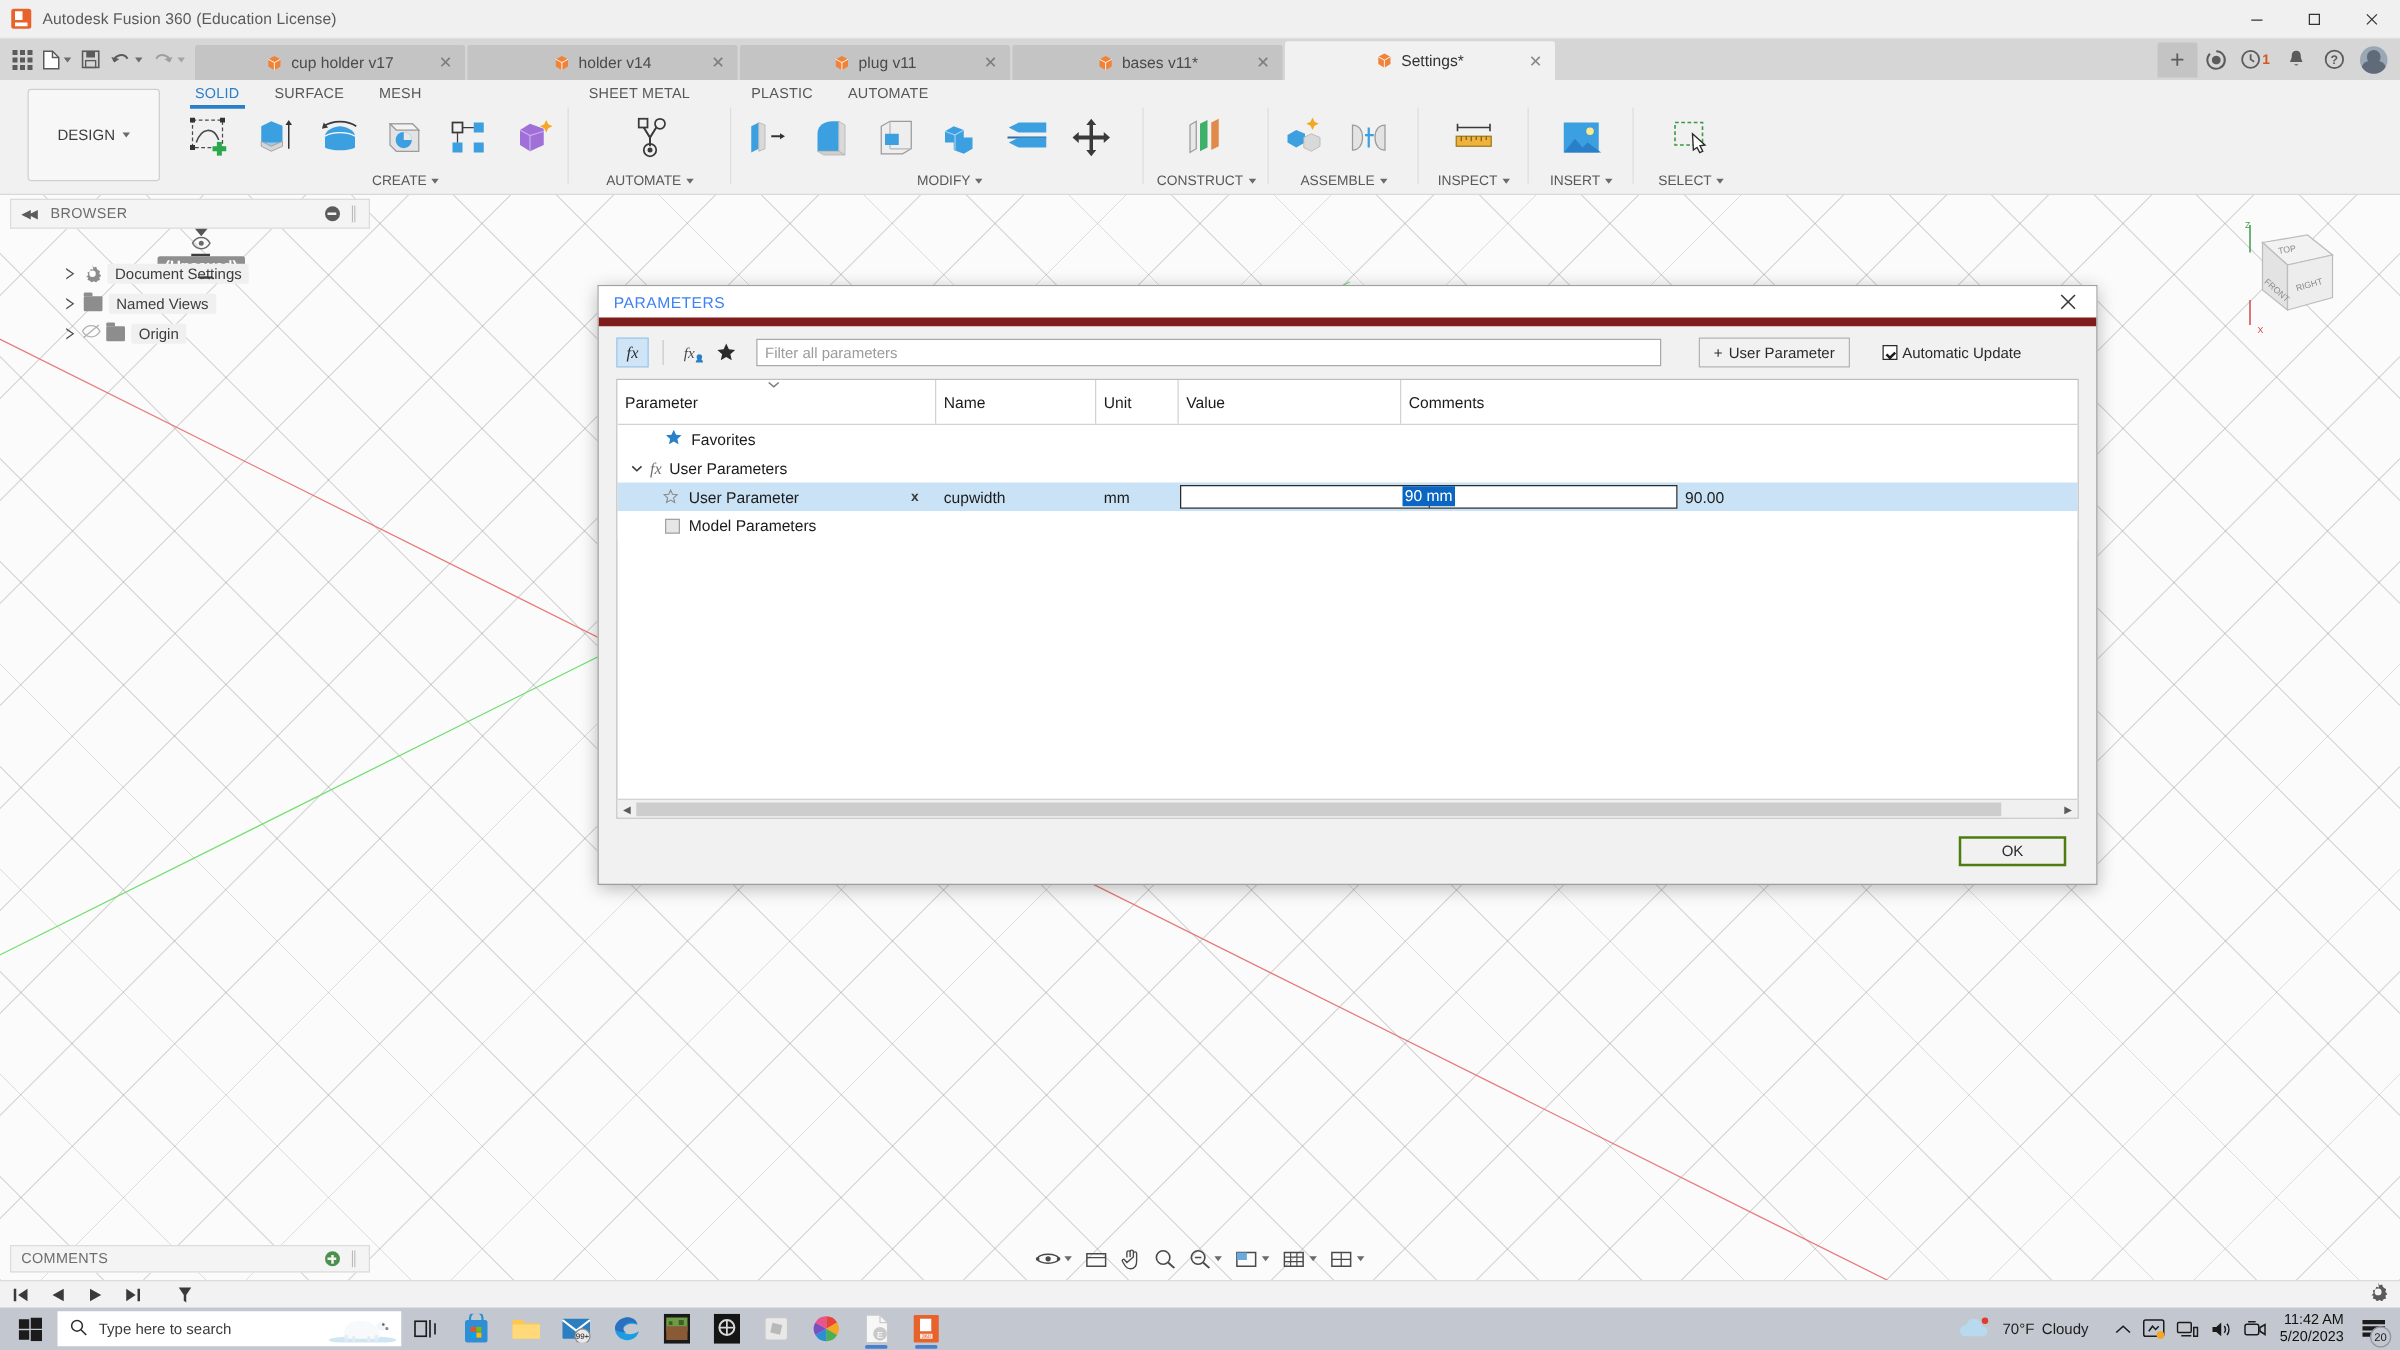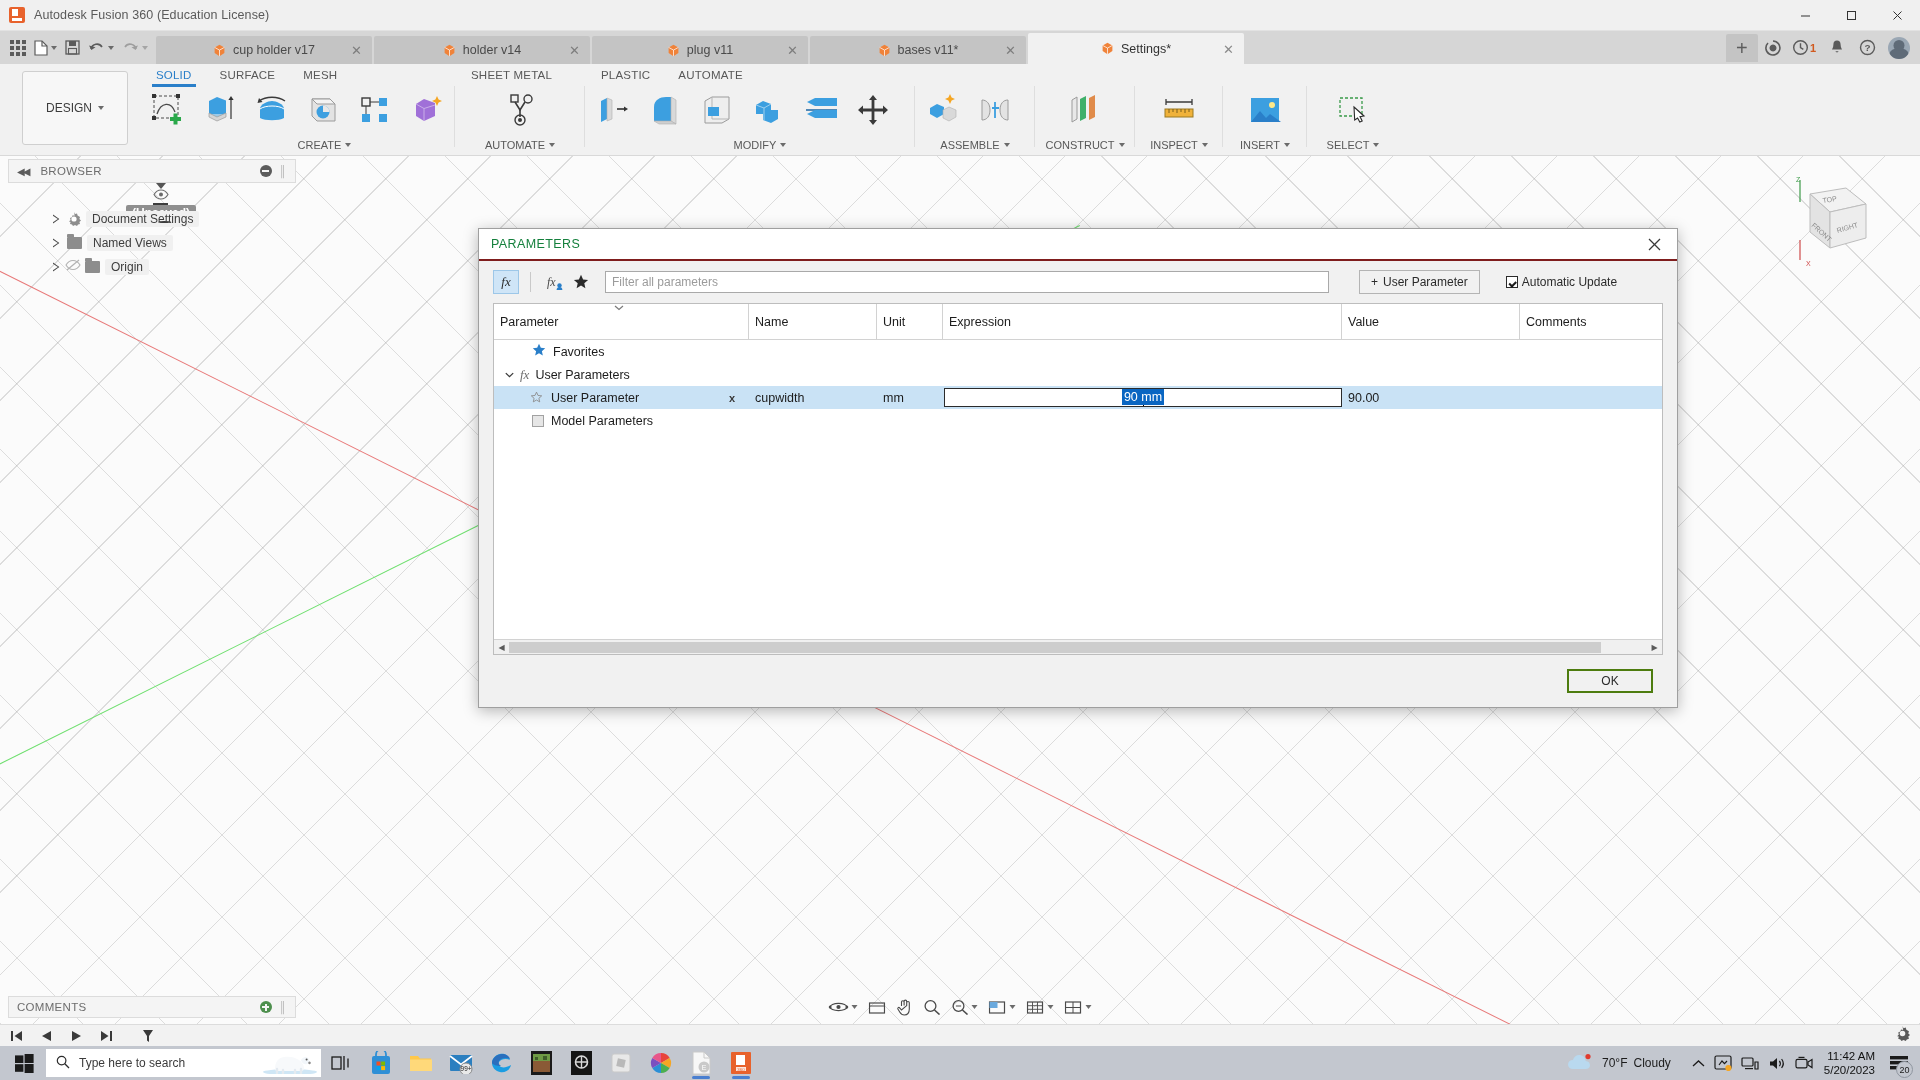--- a/index.html
+++ b/index.html
@@ -127,21 +127,21 @@
   #navbar { position:absolute; left:50%; transform:translateX(-50%); bottom:4px; height:26px;
             display:flex; align-items:center; gap:5px; color:#4a4a4a;}
   #navbar .nb { height:22px; display:flex;align-items:center; padding:0 3px;}
   
   #dialog {
     position:absolute; left:478px; top:228px; width:1200px; height:480px;
     background:#f1f1f1; border:1px solid #9f9f9f; box-shadow:0 3px 14px rgba(0,0,0,.28);
     display:flex; flex-direction:column;
   }
   #dlg-title { height:32px; background:#fff; display:flex; align-items:center; padding:0 12px;
-               font-size:12.5px; color:#15803d; letter-spacing:.4px; border-bottom:2px solid #7f1d1d;}
+               font-size:12.5px; color:#3b82f6; letter-spacing:.4px; border-bottom:7px solid #7f1d1d;}
   #dlg-close { margin-left:auto; width:22px;height:22px; display:flex;align-items:center;justify-content:center;
                color:#444; font-size:15px;}
   #dlg-toolbar { height:42px; display:flex; align-items:center; padding:0 12px 0 14px; gap:0;}
   .tb-fx { width:26px;height:24px; background:#cfe5f7; border:1px solid #9dc7e8; display:flex;
            align-items:center;justify-content:center; font-style:italic; font-size:13px; color:#2b2b2b;
            font-family:"Liberation Serif", serif;}
   .tb-div { width:1px; height:20px; background:#c9c9c9; margin:0 11px;}
   .tb-ic { width:26px;height:24px; display:flex;align-items:center;justify-content:center; color:#3a3a3a;}
   #filter-input { flex:none; width:724px; height:22px; margin-left:11px; border:1px solid #a9a9a9; background:#fff;
                   font-size:12px; color:#8a8a8a; padding:0 6px; font-family:"Liberation Sans", sans-serif;}
@@ -522,20 +522,39 @@
               </svg>
         </div>
           </div>
       </div>
       <div class="grouplabel" style="padding-left:20px;">
         <span>MODIFY</span>
           <span class="caret-dn"></span>
       </div>
     </div>
 
+    <div class="ribgroup sep" style="width:100px;">
+      <div class="ribtabs-row"></div>
+      <div class="ribicons" style="justify-content:center;">
+        <div class="ribbtn">
+            <div class="ig">
+          <svg width="34" height="32" viewBox="0 0 34 32">
+                <path d="M4 6l5-3v22l-5 3z" fill="#e8e8e8" stroke="#9b9b9b"></path>
+                <path d="M12 5l6-3v22l-6 3z" fill="#3fb06a"></path>
+                <path d="M21 4l6-3v22l-6 3z" fill="#e08b4a"></path>
+              </svg>
+        </div>
+          </div>
+      </div>
+      <div class="grouplabel">
+        <span>CONSTRUCT</span>
+          <span class="caret-dn"></span>
+      </div>
+    </div>
+
     <div class="ribgroup sep" style="width:120px;">
       <div class="ribtabs-row"></div>
       <div class="ribicons">
         <div class="ribbtn">
             <div class="ig">
           <svg width="34" height="32" viewBox="0 0 34 32">
                 <path d="M4 14l7-4 7 3v7l-7 4-7-4z" fill="#3c9fe0"></path>
                 <path d="M17 16l6-3 7 3v7l-7 4-6-3z" fill="#d9d9d9" stroke="#b0b0b0" stroke-width=".6"></path>
                 <g transform="translate(18,0)">
                   <path d="M6 0l1.6 3.4L11 5 7.6 6.6 6 10 4.4 6.6 1 5l3.4-1.6z" fill="#f5a623"></path>
@@ -548,39 +567,20 @@
           <svg width="34" height="32" viewBox="0 0 34 32">
                 <path d="M4 6c5 0 8 4 8 10s-3 10-8 10z" fill="#e3e3e3" stroke="#9b9b9b"></path>
                 <path d="M30 6c-5 0-8 4-8 10s3 10 8 10z" fill="#e3e3e3" stroke="#9b9b9b"></path>
                 <path d="M14 14h7M17 8v16" stroke="#3c9fe0" stroke-width="1.8"></path>
               </svg>
         </div>
           </div>
       </div>
       <div class="grouplabel">
         <span>ASSEMBLE</span>
-          <span class="caret-dn"></span>
-      </div>
-    </div>
-
-    <div class="ribgroup sep" style="width:100px;">
-      <div class="ribtabs-row"></div>
-      <div class="ribicons" style="justify-content:center;">
-        <div class="ribbtn">
-            <div class="ig">
-          <svg width="34" height="32" viewBox="0 0 34 32">
-                <path d="M4 6l5-3v22l-5 3z" fill="#e8e8e8" stroke="#9b9b9b"></path>
-                <path d="M12 5l6-3v22l-6 3z" fill="#3fb06a"></path>
-                <path d="M21 4l6-3v22l-6 3z" fill="#e08b4a"></path>
-              </svg>
-        </div>
-          </div>
-      </div>
-      <div class="grouplabel">
-        <span>CONSTRUCT</span>
           <span class="caret-dn"></span>
       </div>
     </div>
 
     <div class="ribgroup sep" style="width:88px;">
       <div class="ribtabs-row"></div>
       <div class="ribicons" style="justify-content:center;">
         <div class="ribbtn">
             <div class="ig">
           <svg width="34" height="30" viewBox="0 0 34 30">
@@ -827,21 +827,20 @@
       <div class="th" style="width:255px;">
         <span>Parameter</span>
         <span style="position:absolute;left:120px;top:-4px;">
           <svg width="10" height="6" viewBox="0 0 10 6">
               <path d="M1 1l4 3.5L9 1" fill="none" stroke="#7a7a7a" stroke-width="1.2"></path>
             </svg>
         </span>
       </div>
       <div class="th" style="width:128px;">Name</div>
       <div class="th" style="width:66px;">Unit</div>
-      <div class="th" style="width:399px;">Expression</div>
       <div class="th" style="width:178px;">Value</div>
       <div class="th" style="width:140px;border-right:none;">Comments</div>
     </div>
 
     <div class="tbl-body">
 
       <div class="trow group" style="padding-left:22px;">
         <span style="width:16px;"></span>
         <span class="star-gold" style="margin-right:7px;">
           <svg width="14" height="14" viewBox="0 0 16 16">

